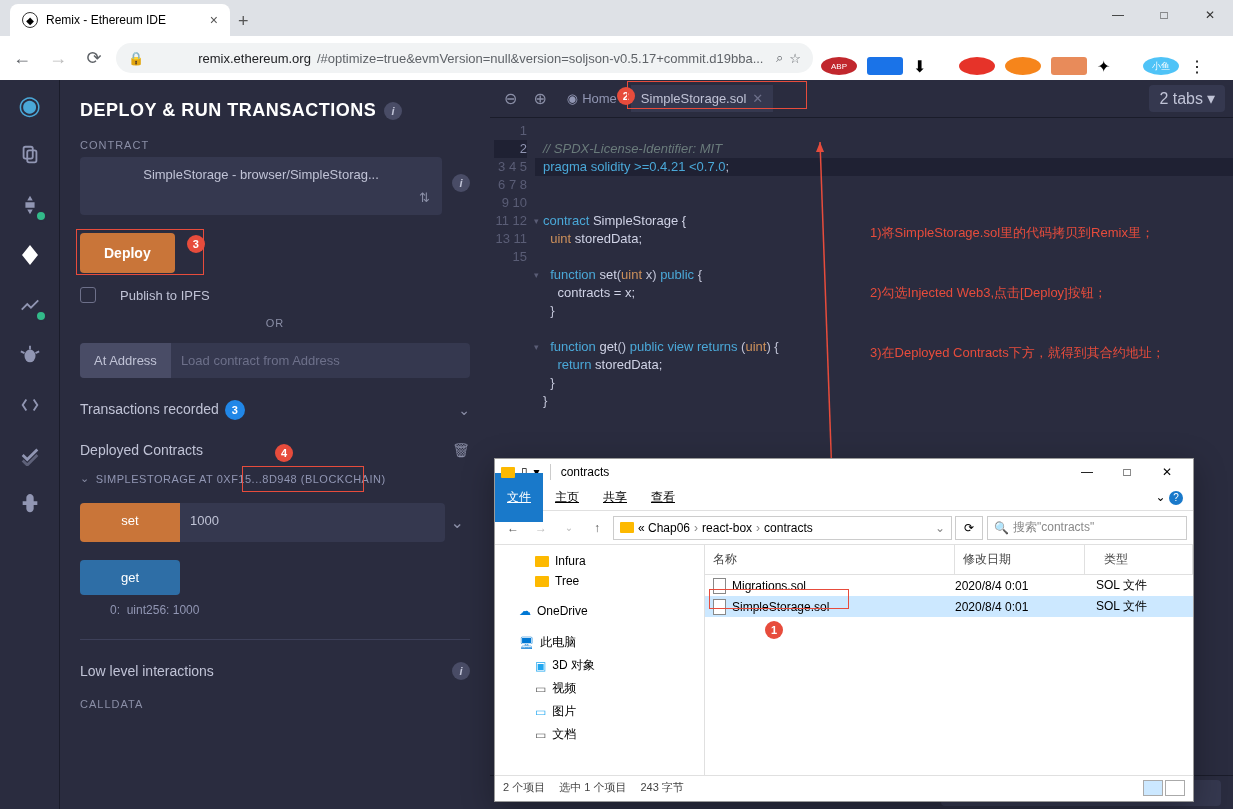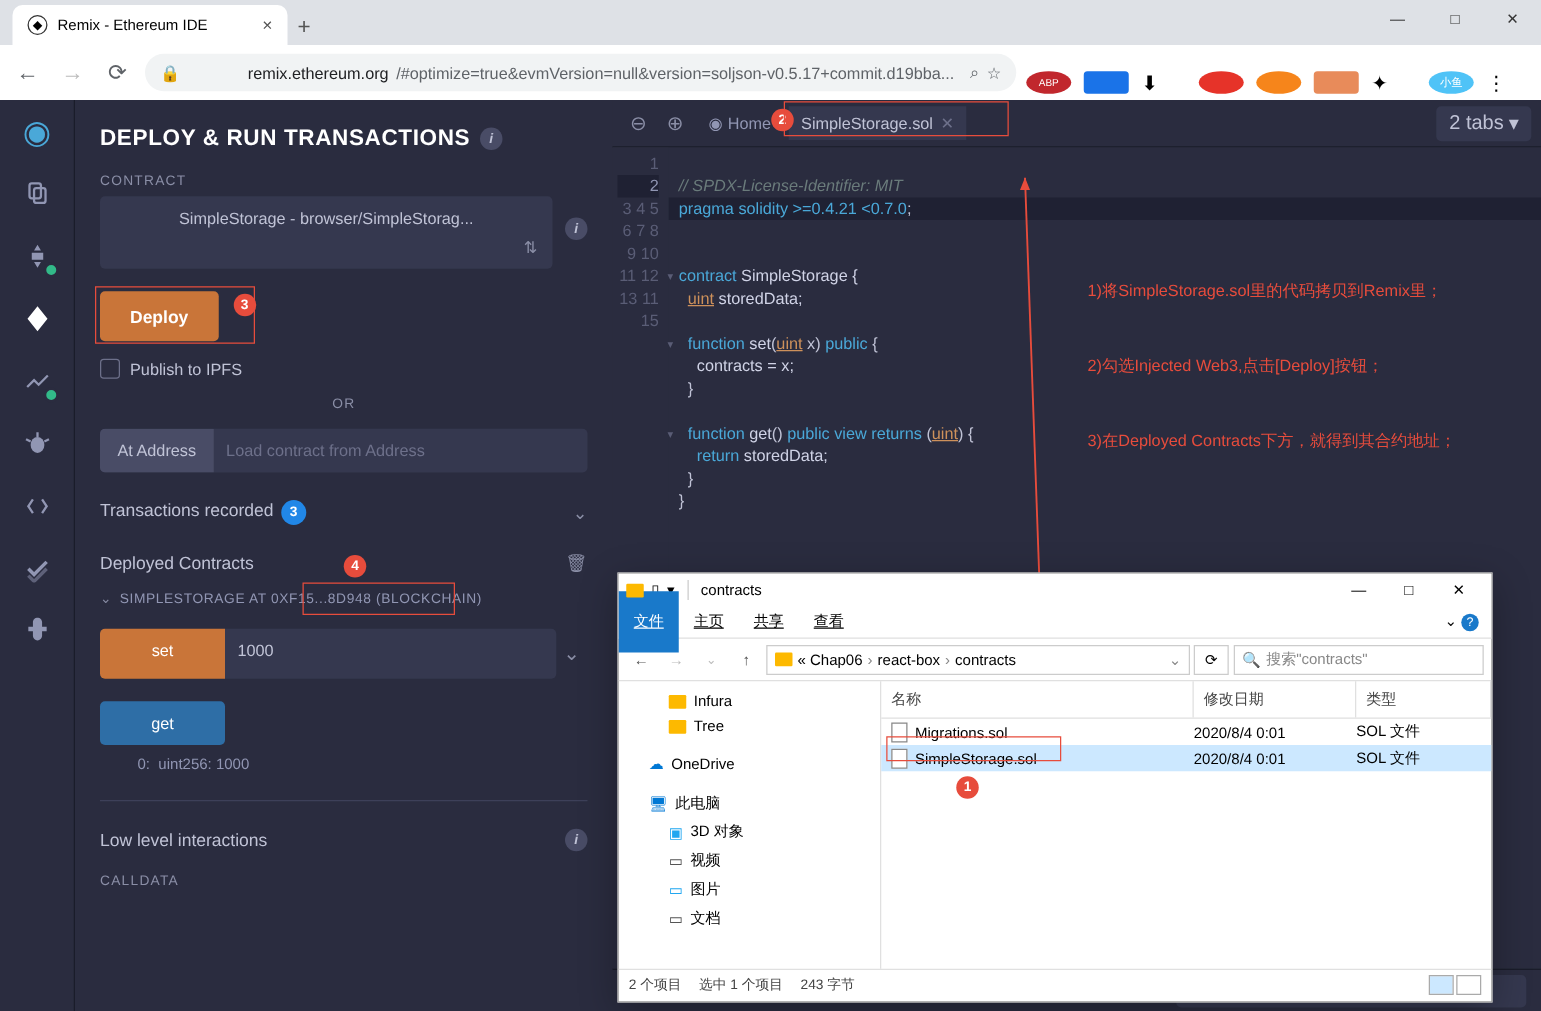--- a/index.html
+++ b/index.html
@@ -33,21 +33,21 @@
 .sp-label { font-size: 11px; color: #8a8ea6; letter-spacing: 1px; margin-top: 18px; }
 .sp-select { background: #35384f; border-radius: 4px; padding: 10px 12px; margin-top: 6px; display: flex; align-items: center; gap: 8px; font-size: 13px; color: #c0c3d6; flex-direction: column; }
 .sp-select .arrows { margin-left: auto; color: #8a8ea6; }
 .info-icon { width: 18px; height: 18px; border-radius: 50%; background: #494c66; display: flex; align-items: center; justify-content: center; font-size: 11px; font-weight: bold; color: #c0c3d6; font-style: italic; }
 
 .deploy-btn { background: #c97539; color: #fff; border: none; border-radius: 4px; padding: 12px 24px; font-size: 14px; margin-top: 18px; cursor: pointer; font-weight: 600; }
 .deploy-row { display:flex; align-items:center; gap: 12px; }
 .red-circle { width: 18px; height: 18px; border-radius: 50%; background: #e74c3c; color: #fff; font-size: 11px; display: flex; align-items: center; justify-content: center; font-weight: bold; }
 .red-box { border: 1px solid #e74c3c; position: absolute; pointer-events: none; }
 
-.checkbox-row { display: flex; align-items: center; gap: 8px; margin-top: 14px; font-size: 13px; }
+.checkbox-row { display: flex; align-items: center; gap: 24px; margin-top: 14px; font-size: 13px; }
 .checkbox { width: 16px; height: 16px; border: 1px solid #6d708a; border-radius: 3px; }
 .or-label { text-align: center; font-size: 11px; color: #8a8ea6; margin: 14px 0; letter-spacing: 1px; }
 .address-row { display: flex; background: #35384f; border-radius: 4px; overflow: hidden; }
 .at-addr-btn { background: #494c66; padding: 10px 14px; font-size: 13px; color: #c0c3d6; }
 .addr-input { flex: 1; padding: 10px; font-size: 13px; color: #6d708a; }
 
 .section-row { display: flex; align-items: center; justify-content: space-between; margin-top: 22px; font-size: 14px; }
 .count-badge { background: #2187e7; color: #fff; width: 20px; height: 20px; border-radius: 50%; font-size: 11px; display: inline-flex; align-items: center; justify-content: center; margin-left: 6px; font-weight: bold; }
 .chevron { color: #8a8ea6; cursor: pointer; }
 
@@ -71,21 +71,21 @@
 .code-editor { flex: 1; display: flex; font-family: "Consolas", monospace; font-size: 13px; background: #2a2c3f; }
 .gutter { width: 45px; text-align: right; padding: 4px 8px 4px 4px; color: #5a5d76; background: #2a2c3f; line-height: 18px; }
 .gutter .ln.hl { background: #1f2133; color: #9196b3; display:block; }
 .code-lines { flex: 1; padding: 4px 0; line-height: 18px; white-space: pre; position: relative; }
 .code-lines .cl { padding-left: 8px; }
 .code-lines .cl.hl { background: #1f2133; display:block; }
 .fold { position: absolute; left: -1px; color: #5a5d76; font-size: 9px; }
 .c-comment { color: #6a7b7b; font-style: italic; }
 .c-key { color: #4aa8d8; }
 .c-ver { color: #4aa8d8; }
-.c-type { color: #ce915b; text-decoration: underline; }
+.c-type { color: #ce915b; }
 .c-name { color: #d0d3e6; }
 
 .annotations { position: absolute; top: 65px; left: 335px; color: #e74c3c; font-size: 13px; line-height: 20px; }
 
 
 .terminal-bar { height: 34px; background: #2a2c3f; border-top: 1px solid #1a1c2a; display: flex; align-items: center; padding: 0 12px; gap: 12px; color: #8a8ea6; font-size: 12px; }
 .search-box { margin-left: auto; background: #35384f; padding: 6px 12px; border-radius: 4px; color: #6d708a; font-size: 12px; width: 280px; }
 
 
 .explorer { position: absolute; top: 458px; left: 494px; width: 700px; height: 344px; background: #fff; border: 1px solid #9a9a9a; box-shadow: 0 8px 30px rgba(0,0,0,0.3); font-size: 12px; color: #000; }
@@ -104,21 +104,21 @@
 .exp-body { display: flex; height: 230px; }
 .exp-tree { width: 210px; border-right: 1px solid #e0e0e0; padding: 6px 0; overflow:hidden;}
 .exp-tree-item { padding: 3px 6px 3px 24px; display: flex; align-items: center; gap: 6px; font-size: 12px; }
 .exp-tree-item.sub { padding-left: 40px; }
 .exp-folder-icon { width: 14px; height: 11px; background: #fdb900; border-radius: 1px; position: relative; }
 .exp-list { flex: 1; }
 .exp-list-head { display: flex; border-bottom: 1px solid #e0e0e0; font-size: 12px; color: #444; }
 .exp-list-head div { padding: 6px 8px; border-right: 1px solid #e0e0e0; }
 .exp-col-name { width: 250px; }
 .exp-col-date { width: 130px; }
-.exp-col-type { flex: 1; }
+.exp-col-type { flex: 1; margin-left: 11px; }
 .exp-list-row { display: flex; align-items: center; font-size: 12px; padding: 2px 0; }
 .exp-list-row.selected { background: #cce8ff; }
 .exp-list-row .exp-col-name { display: flex; align-items: center; gap: 6px; padding-left: 8px; }
 .exp-file-icon { width: 13px; height: 16px; border: 1px solid #888; background: #fff; }
 .exp-status { height: 24px; border-top: 1px solid #e0e0e0; display: flex; align-items: center; padding: 0 8px; gap: 14px; font-size: 11px; color: #444; }
 .exp-view-icons { margin-left: auto; display: flex; gap: 2px; }
 .exp-view-icons div { width: 20px; height: 16px; border: 1px solid #aaa; }
 
 svg { display: block; }
 </style>

